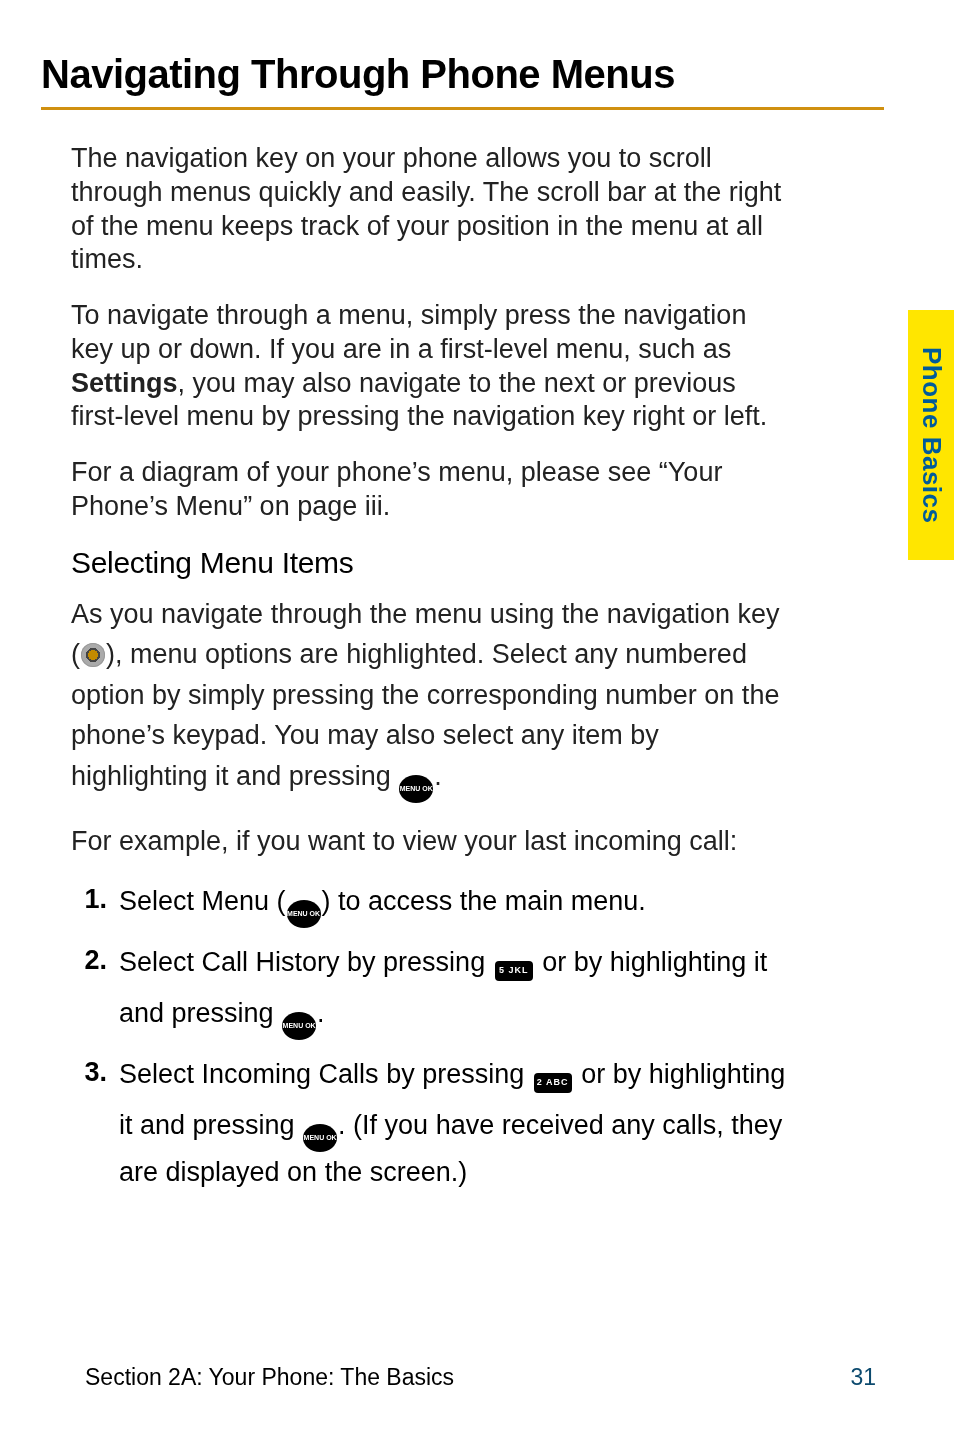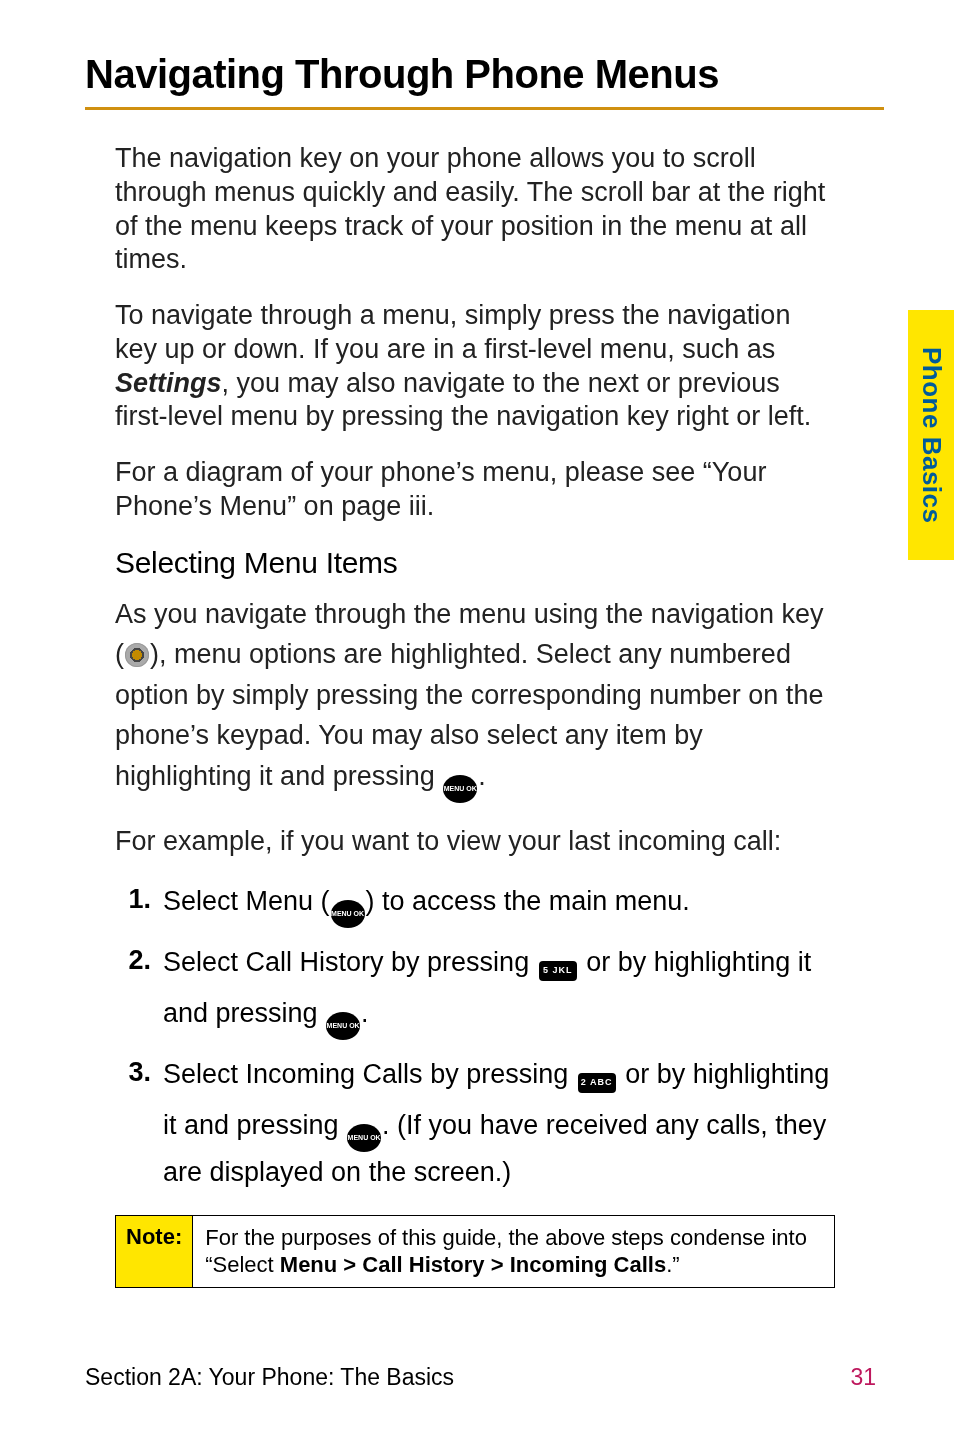--- a/index.html
+++ b/index.html
@@ -5,21 +5,21 @@
   * { margin: 0; padding: 0; box-sizing: border-box; }
   body {
     font-family: "Segoe UI", "Myriad Pro", Arial, sans-serif;
     background: #ffffff;
     width: 954px;
     height: 1431px;
     position: relative;
     color: #000;
   }
   .page {
-    padding: 52px 70px 40px 85px;
+    padding: 52px 70px 40px 41px;
     position: relative;
     height: 100%;
   }
   .heading1 {
     font-size: 40px;
     font-weight: 700;
     letter-spacing: -0.5px;
     margin-bottom: 10px;
   }
   .rule {
@@ -28,21 +28,21 @@
     margin-bottom: 32px;
     width: 100%;
   }
   .body-para {
     font-size: 27px;
     line-height: 1.25;
     margin: 0 0 22px 30px;
     width: 720px;
     color: #222;
   }
-  .body-para .bold { font-weight: 700; font-style: italic; }
+  .body-para .bold { font-weight: 700; }
   .heading2 {
     font-size: 30px;
     font-weight: 400;
     margin: 8px 0 14px 30px;
     letter-spacing: -0.3px;
   }
   .list {
     margin: 0 0 22px 30px;
     width: 720px;
   }
@@ -150,21 +150,21 @@
     position: absolute;
     left: 85px;
     right: 78px;
     bottom: 40px;
     display: flex;
     justify-content: space-between;
     align-items: baseline;
     font-size: 23px;
     font-weight: 400;
   }
-  .footer-right { color: #be185d; text-align: right; }
+  .footer-right { color: #0c4a6e; text-align: right; }
 
   .para-inline-img { line-height: 1.5; }
 </style>
 </head>
 <body>
 
 <div class="page">
 
   <h1 class="heading1">Navigating Through Phone Menus</h1>
   <div class="rule"></div>
@@ -207,26 +207,20 @@
     <div class="list-item">
       <div class="list-num">3.</div>
       <div class="list-body para-inline-img">
         <span>Select </span><span class="bold">Incoming Calls</span><span> by pressing </span><span class="icon-key">2 ABC</span><span> or by highlighting it and pressing </span><span class="icon-menu">MENU
 OK</span><span>. (If you have received any calls, they are displayed on the screen.)</span>
       </div>
     </div>
 
   </div>
 
-  <div class="note-box">
-    <div class="note-label">Note:</div>
-    <div class="note-body">
-      <span>For the purposes of this guide, the above steps condense into “Select </span><span class="bold">Menu &gt; Call History &gt; Incoming Calls</span><span>.”</span>
-    </div>
-  </div>
 
   <div class="side-tab">
     <div class="side-tab-text">Phone Basics</div>
   </div>
 
   <div class="footer">
     <div>Section 2A: Your Phone: The Basics</div>
     <div class="footer-right">31</div>
   </div>
 

